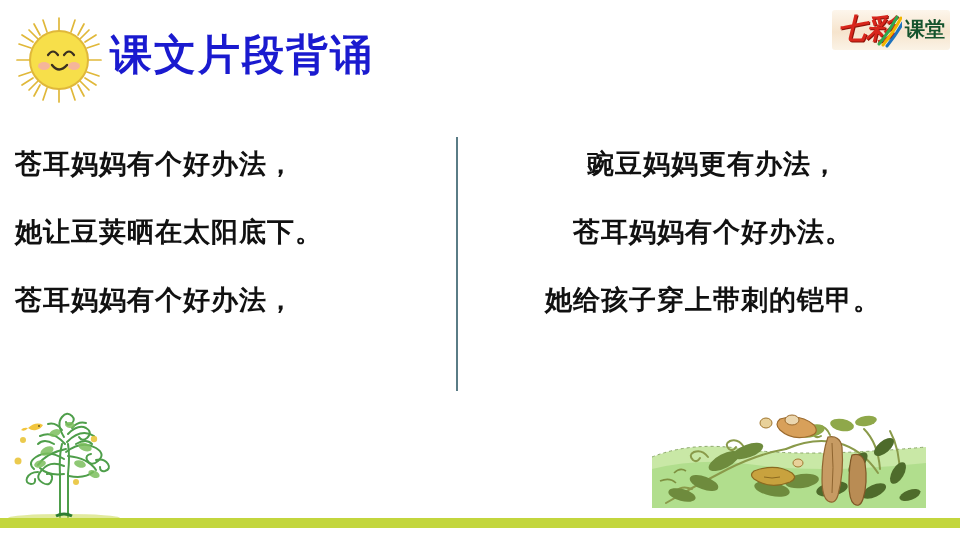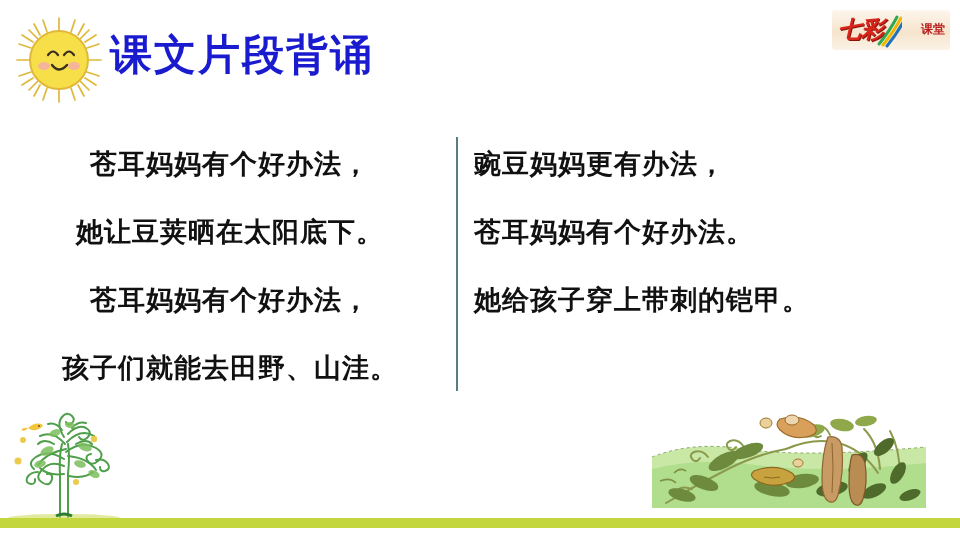--- a/index.html
+++ b/index.html
@@ -61,36 +61,36 @@
     width: 118px;
     height: 40px;
     background: linear-gradient(180deg, #FDF6EC 0%, #F6E4CD 55%, #FBF3E6 100%);
     border-radius: 3px;
   }
   .brand-logo .brand-a {
     position: absolute;
     left: 6px;
     top: 5px;
     font-family: "DejaVu Sans", "Liberation Sans", sans-serif;
-    font-size: 23px;
+    font-size: 28px;
     font-weight: bold;
     font-style: italic;
     color: #D8261C;
     text-shadow: 1px 1px 0 #8C1208;
     line-height: 28px;
     white-space: nowrap;
   }
   .brand-logo .brand-b {
     position: absolute;
     right: 5px;
     top: 7px;
     font-family: "DejaVu Sans", "Liberation Sans", sans-serif;
-    font-size: 12px;
+    font-size: 20px;
     font-weight: bold;
-    color: #b91c1c;
+    color: #14532d;
     line-height: 24px;
     white-space: nowrap;
   }
   .brand-logo .brand-swoosh {
     position: absolute;
     left: 44px;
     top: 4px;
     width: 26px;
     height: 34px;
   }
@@ -108,22 +108,22 @@
     left: 456px;
     top: 7px;
     width: 2px;
     height: 254px;
     background: #5A7C86;
   }
   .verse-col {
     position: absolute;
     top: 0;
   }
-  .verse-col.left  { left: 15px;  width: 430px; text-align: center; }
-  .verse-col.right { left: 474px; width: 478px; }
+  .verse-col.left  { left: 15px;  width: 430px; }
+  .verse-col.right { left: 474px; width: 478px; text-align: center; }
   .verse-line {
     font-family: "DejaVu Serif", "Liberation Serif", serif;
     font-size: 27px;
     font-weight: bold;
     color: #111111;
     height: 68px;
     line-height: 68px;
     white-space: nowrap;
     letter-spacing: 1px;
   }
@@ -216,21 +216,20 @@
   </div>
 
   <div class="verse-area">
 
     <div class="column-divider"></div>
 
     <div class="verse-col left">
       <div class="verse-line">苍耳妈妈有个好办法，</div>
       <div class="verse-line">她让豆荚晒在太阳底下。</div>
       <div class="verse-line">苍耳妈妈有个好办法，</div>
-      <div class="verse-line">孩子们就能去田野、山洼。</div>
     </div>
 
     <div class="verse-col right">
       <div class="verse-line">豌豆妈妈更有办法，</div>
       <div class="verse-line">苍耳妈妈有个好办法。</div>
       <div class="verse-line">她给孩子穿上带刺的铠甲。</div>
     </div>
   </div>
 
   <div class="tree-art">

